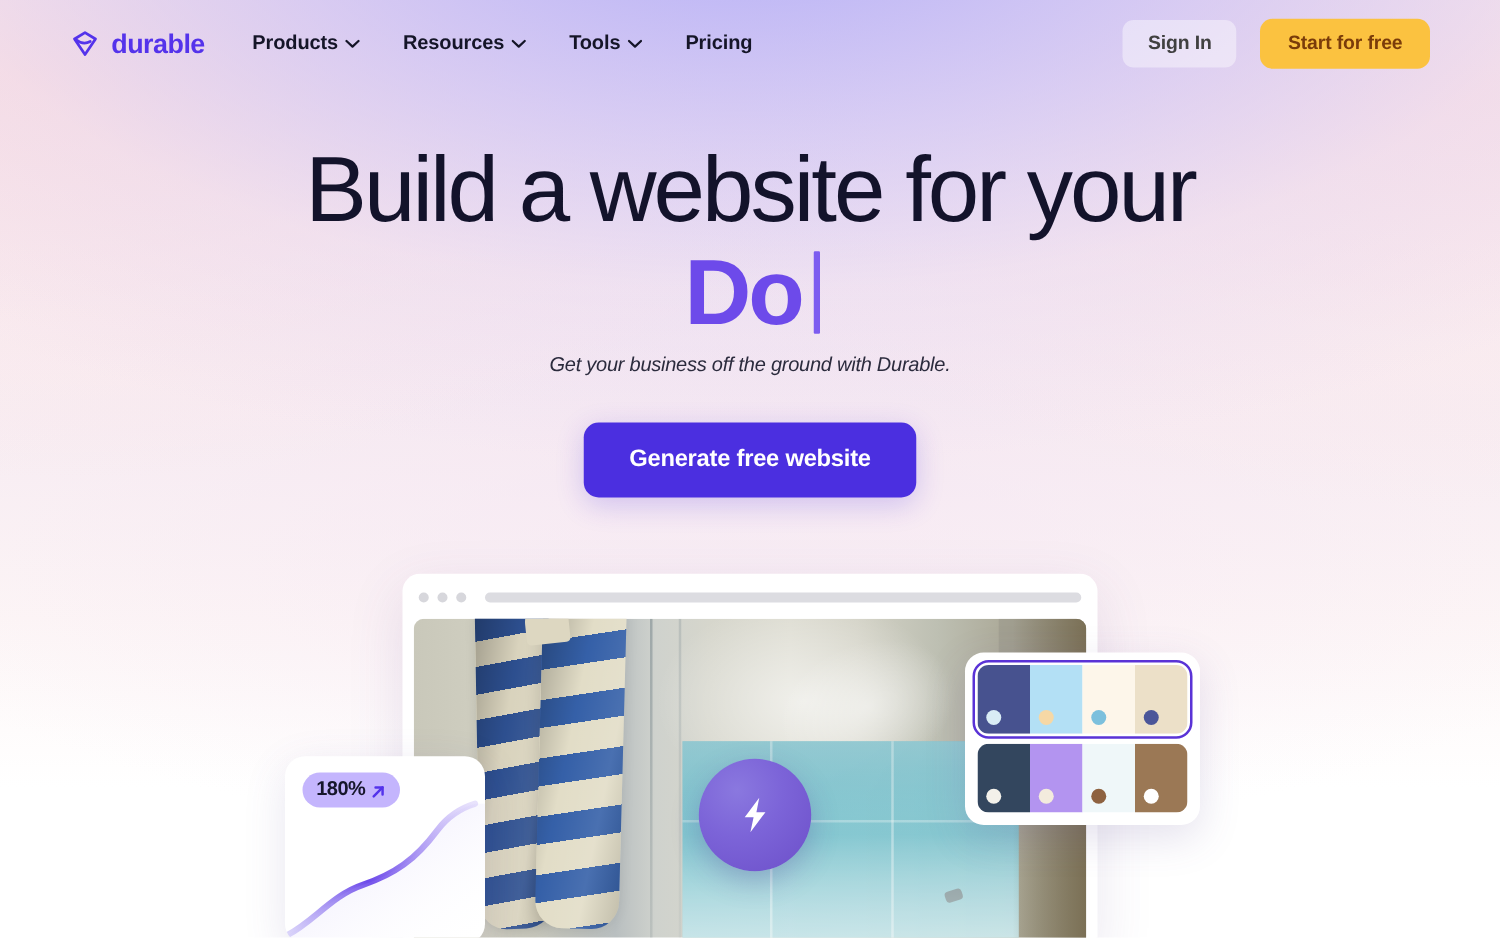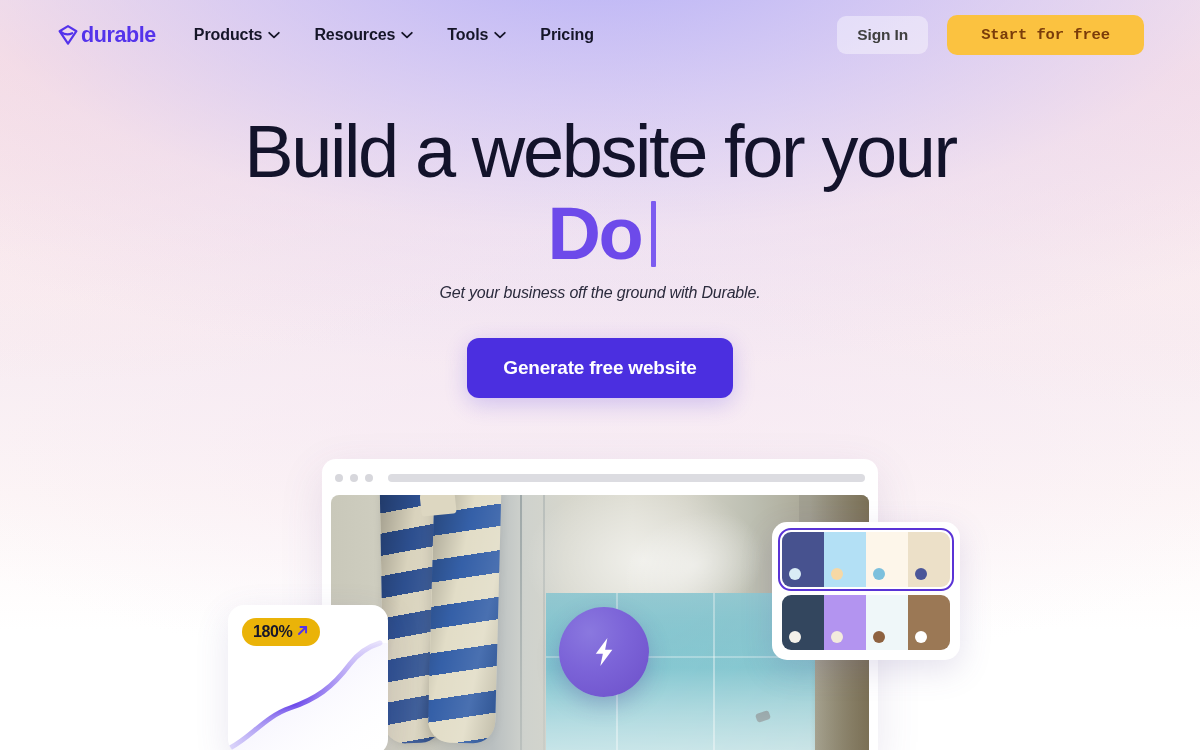--- a/index.html
+++ b/index.html
@@ -36,21 +36,21 @@
   .header {
     height: 70px;
     display: flex;
     align-items: center;
     padding: 0 56px 0 56px;
   }
 
   .logo {
     display: flex;
     align-items: center;
-    gap: 1px;
+    gap: 9px;
     margin-right: 38px;
     cursor: pointer;
   }
   .logo-mark { width: 24px; height: 24px; display: block; }
   .logo-text {
     font-size: 21.5px;
     font-weight: bold;
     color: #5433eb;
     letter-spacing: -0.4px;
   }
@@ -87,23 +87,23 @@
     letter-spacing: -0.1px;
   }
   .btn-start {
     font-size: 15.5px;
     font-weight: bold;
     color: #7a3c0a;
     background: #fcc githubfake;
     background: #fbc240;
     border: none;
     border-radius: 10px;
-    padding: 11px 34px;
+    padding: 11px 22px;
     cursor: pointer;
-    font-family: Liberation Mono, monospace;
+    font-family: Liberation Sans, sans-serif;
     letter-spacing: -0.1px;
   }
 
   
   .hero { text-align: center; padding-top: 42px; }
 
   .headline {
     font-size: 74px;
     font-weight: normal;
     color: #13132b;
@@ -313,22 +313,22 @@
     position: absolute;
     left: 228px; top: 605px;
     width: 160px; height: 150px;
     background: #ffffff;
     border-radius: 16px;
     box-shadow: 0 10px 34px rgba(95,75,150,0.14);
     overflow: hidden;
   }
   .stat-pill {
     position: absolute; left: 14px; top: 13px;
-    display: flex; align-items: flex-start; gap: 3px;
-    background: #eab308;
+    display: flex; align-items: flex-end; gap: 3px;
+    background: #c4b5fd;
     border-radius: 20px;
     padding: 5px 10px 5px 11px;
   }
   .stat-val {
     font-size: 16px; font-weight: bold; color: #16162b; letter-spacing: -0.4px;
   }
   .stat-arrow { width: 15px; height: 15px; display: block; }
   .stat-curve { position: absolute; left: 0; bottom: 0; width: 160px; height: 115px; }
 
   

